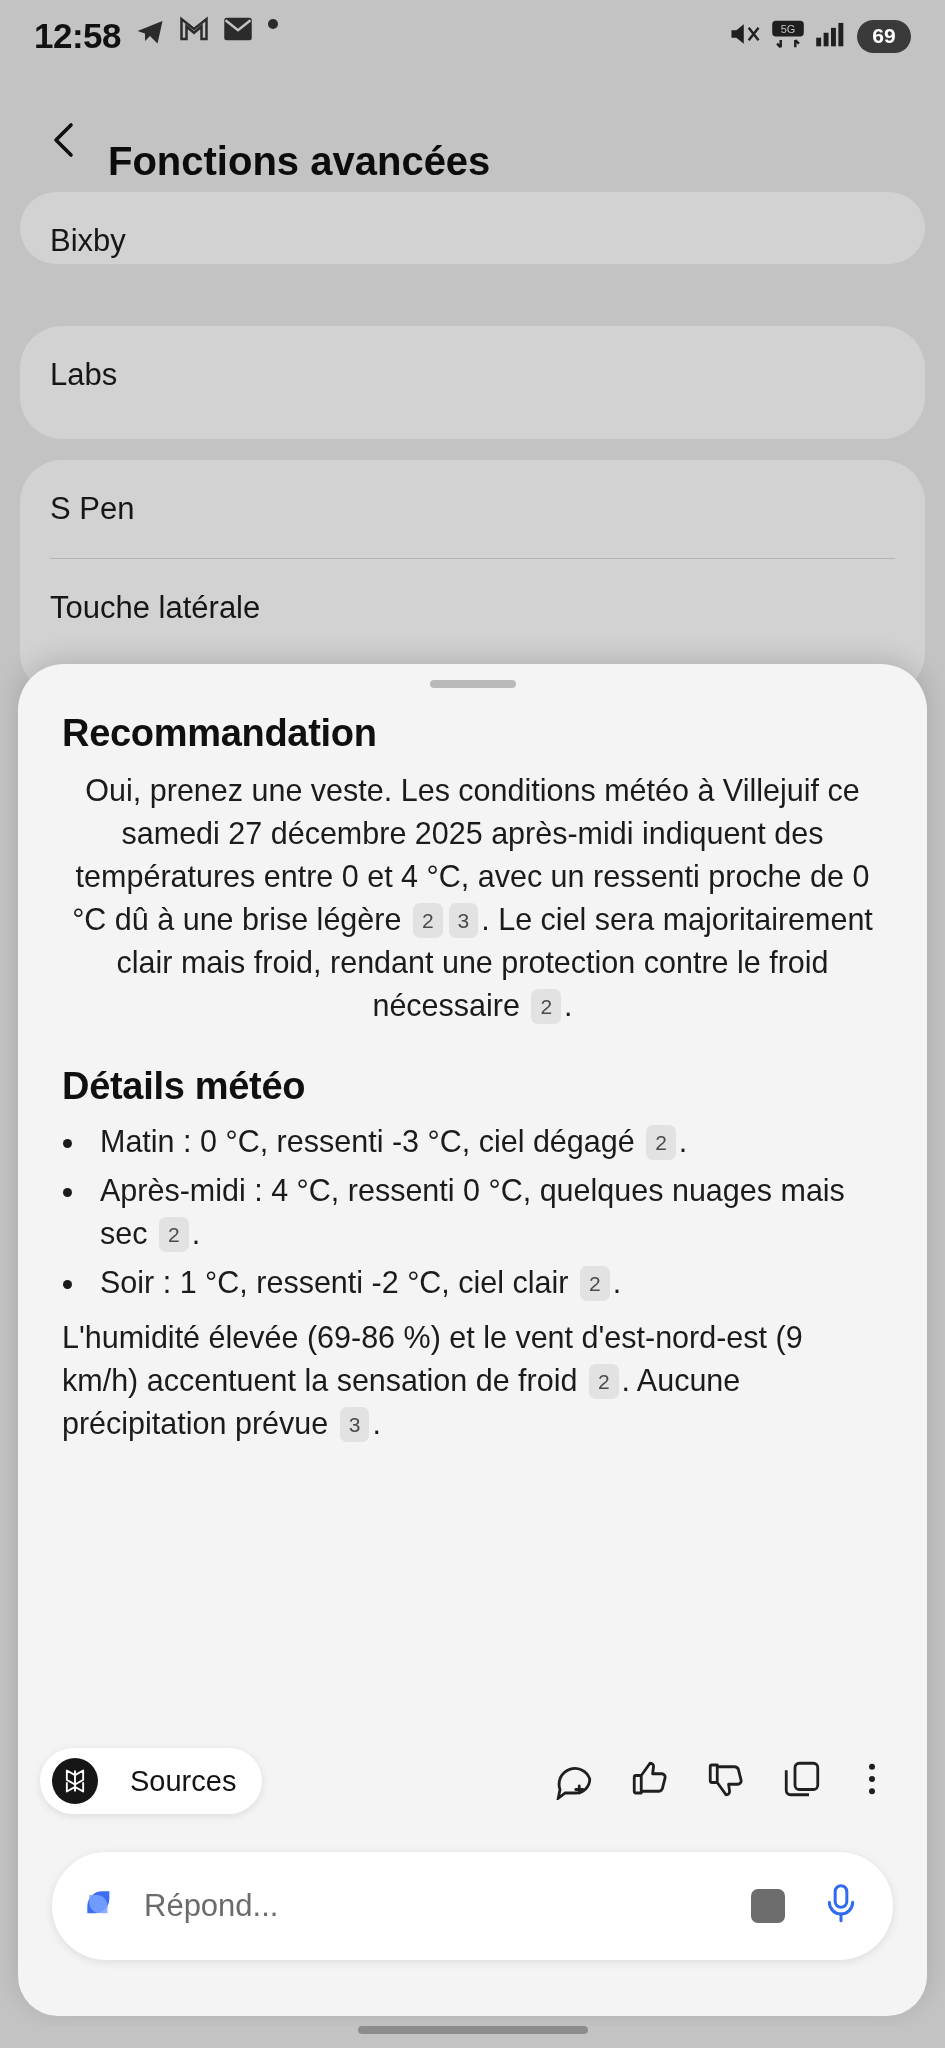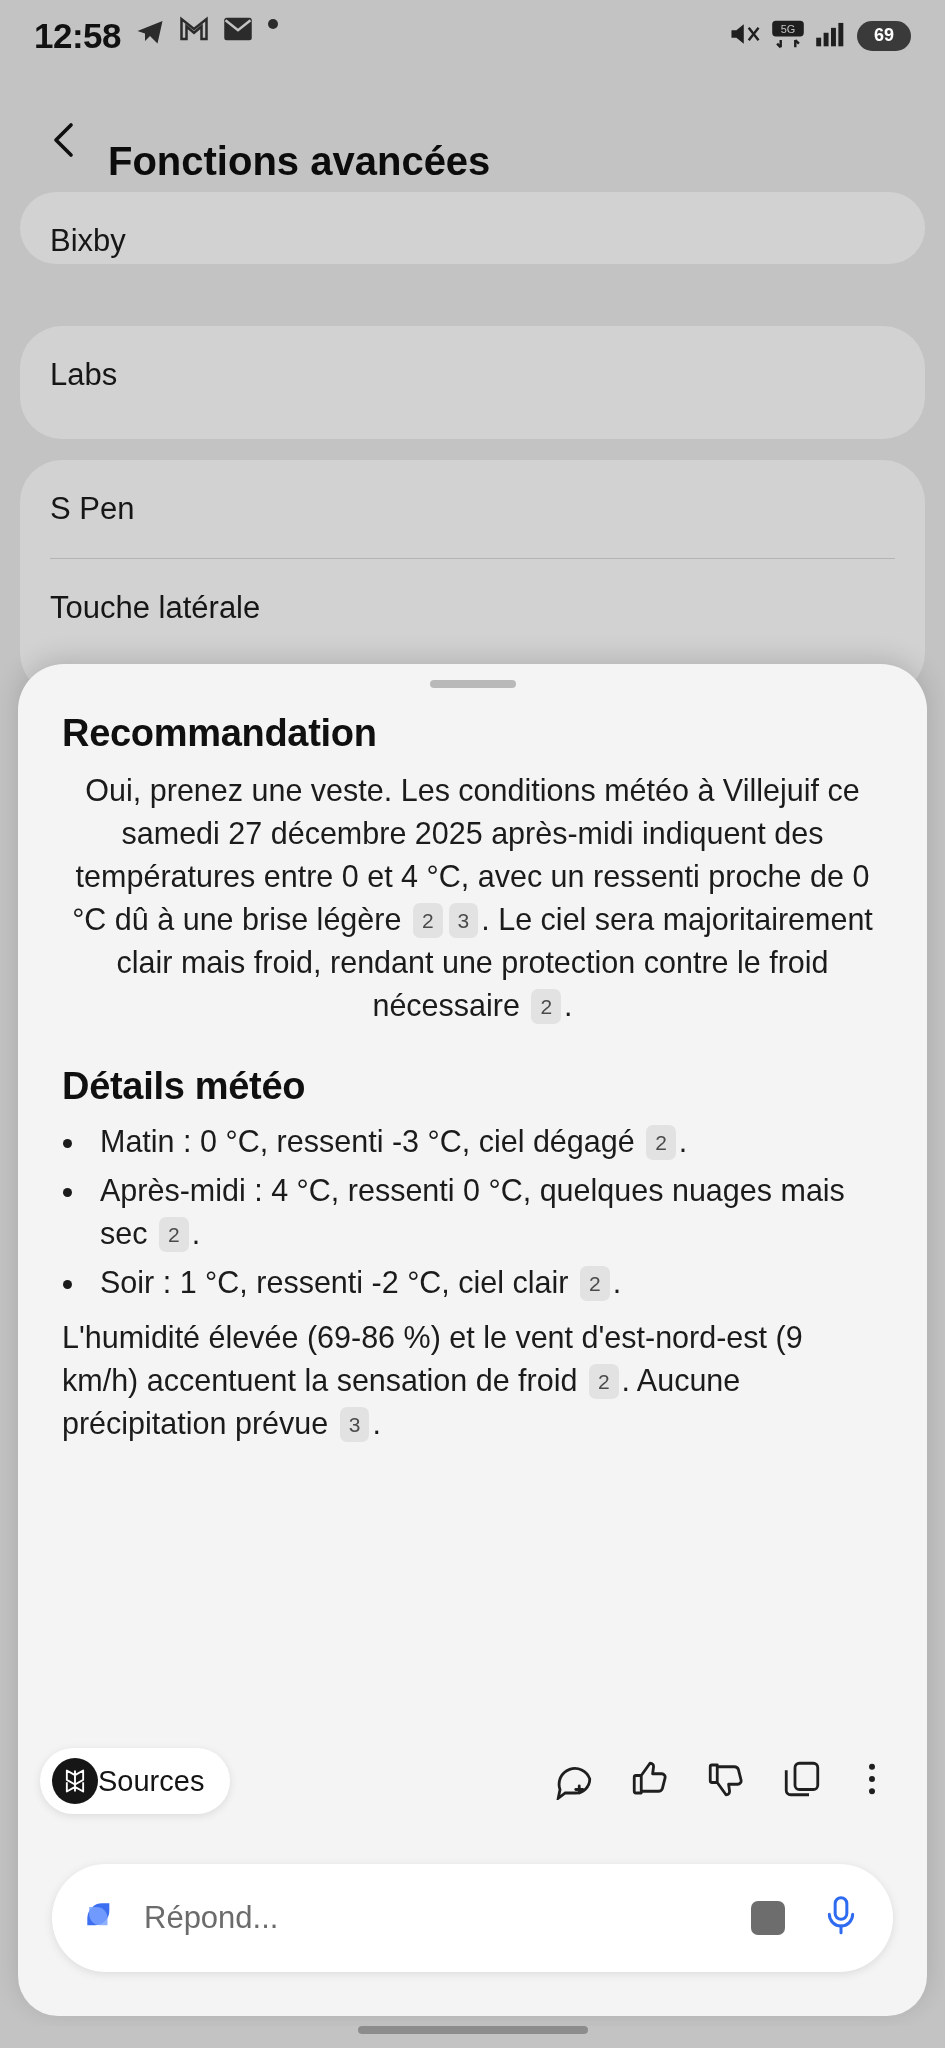--- a/index.html
+++ b/index.html
@@ -19,21 +19,21 @@
   .statusbar {
     position: absolute; top: 0; left: 0; right: 0; height: 72px;
     display: flex; align-items: center; justify-content: space-between;
     padding: 0 34px;
   }
   .status-left { display: flex; gap: 14px; }
   .clock { font-size: 35px; font-weight: 700; color: #111; letter-spacing: -0.5px; }
   .status-right { display: flex; align-items: center; gap: 10px; }
   .battery {
     background: #3a3a3a; color: #fff; border-radius: 20px;
-    font-size: 18px; font-weight: 700;
+    font-size: 21px; font-weight: 700;
     padding: 4px 11px 5px 11px; min-width: 54px; text-align: center;
   }
   .ic { display: inline-block; }
 
   
   .pagehead {
     position: absolute; top: 92px; left: 0; right: 0; height: 96px;
     display: flex; align-items: center; gap: 22px; padding-left: 46px;
   }
   .back-arrow { width: 40px; height: 40px; }
@@ -85,34 +85,34 @@
     border-radius: 7px; font-size: 21px; line-height: 1;
     padding: 7px 9px; margin: 0 3px; vertical-align: 2px;
   }
 
   
   .actionrow {
     position: absolute; left: 22px; right: 40px; bottom: 202px;
     display: flex; align-items: center; justify-content: space-between;
   }
   .sources-chip {
-    display: flex; align-items: center; gap: 0;
+    display: flex; align-items: center; gap: 32px;
     background: #fff; border-radius: 34px; padding: 10px 26px 10px 12px;
     box-shadow: 0 2px 8px rgba(0,0,0,0.10);
   }
   .sources-badge {
     width: 46px; height: 46px; border-radius: 50%;
     background: #161616; display: flex; align-items: center; justify-content: center;
   }
   .sources-label { font-size: 29px; color: #141414; }
   .actions { display: flex; align-items: center; gap: 34px; }
 
   
   .inputbar {
-    position: absolute; left: 34px; right: 34px; bottom: 44px; height: 108px;
+    position: absolute; left: 34px; right: 34px; bottom: 56px; height: 108px;
     background: #fff; border-radius: 56px;
     display: flex; align-items: center; padding: 0 32px 0 28px;
     box-shadow: 0 2px 10px rgba(0,0,0,0.10);
   }
   .assistant-logo { width: 44px; height: 44px; margin-right: 20px; }
   .input-placeholder { flex: 1; font-size: 31px; color: #6b6b6b; }
   .stop-square {
     width: 34px; height: 34px; border-radius: 7px; background: #6d6d6d;
     margin-right: 36px;
   }

